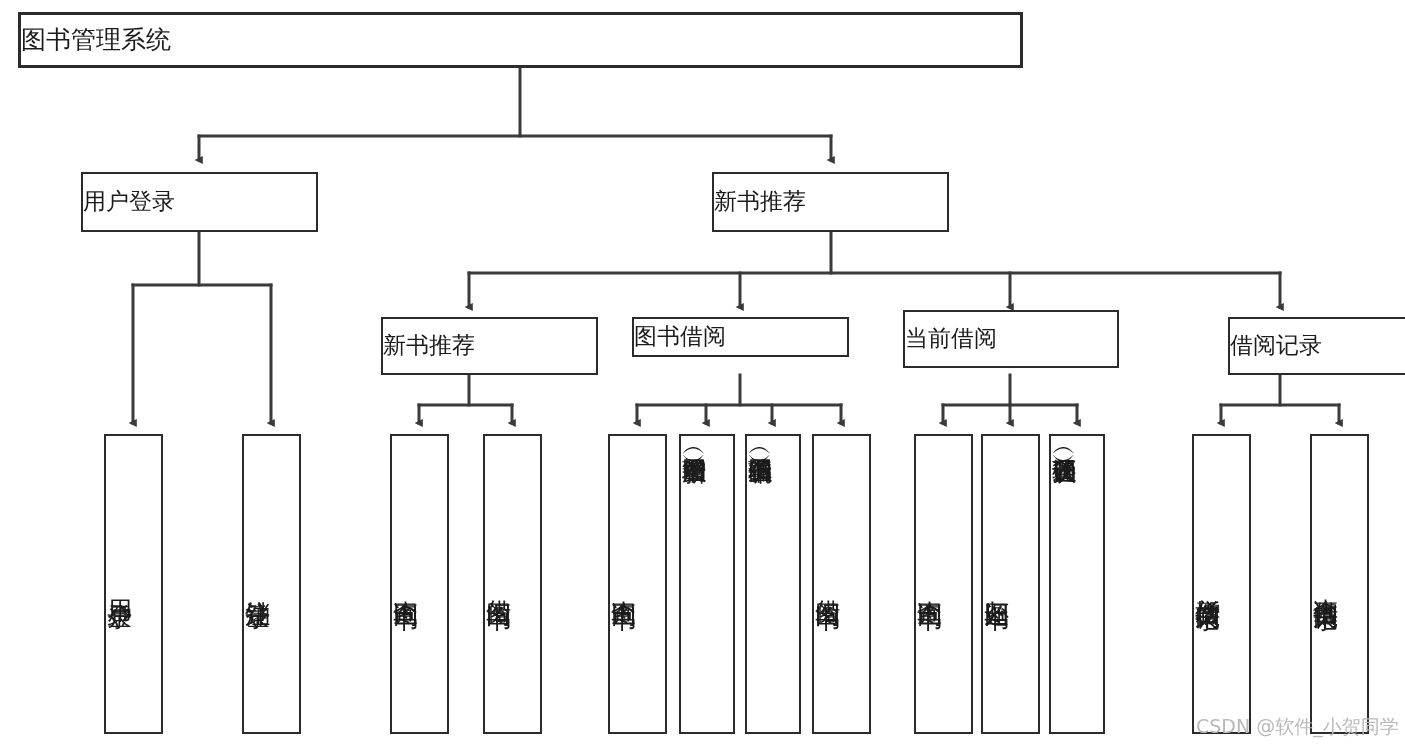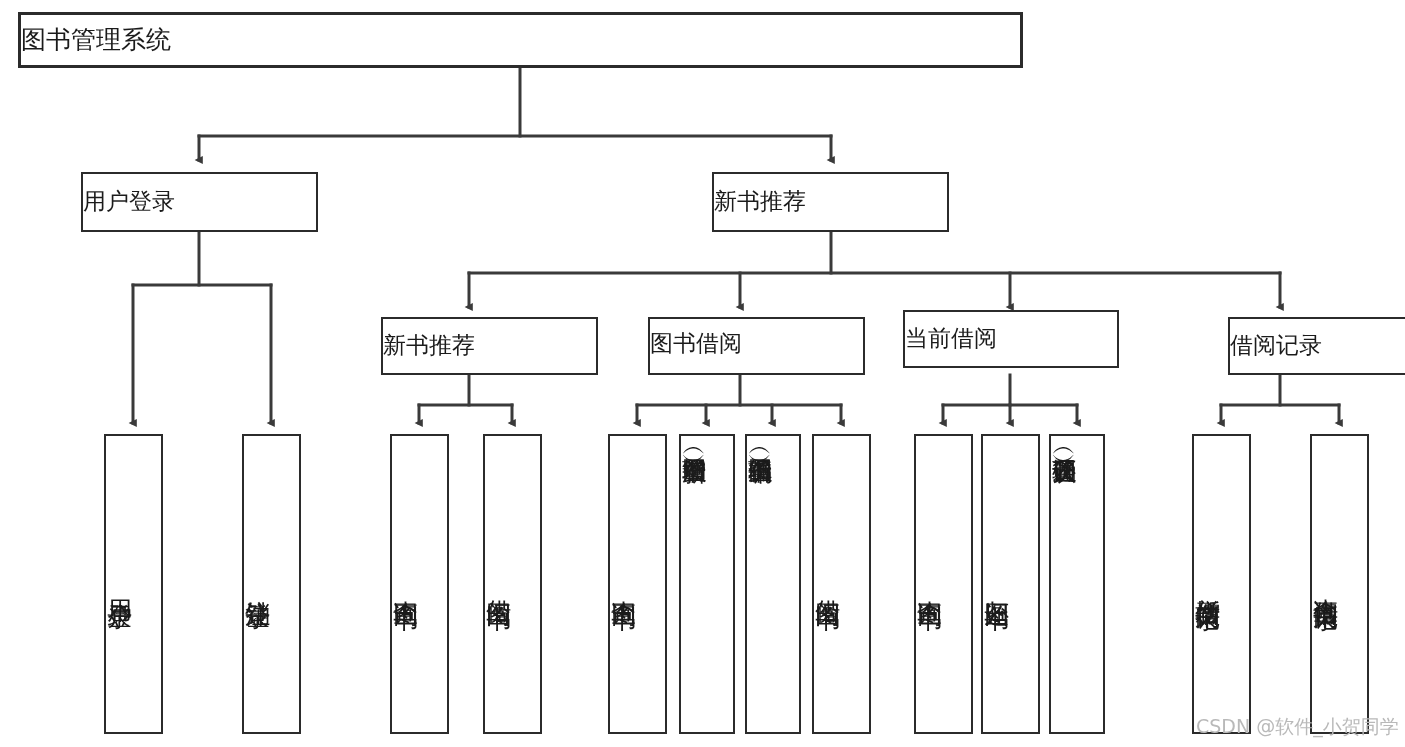--- a/index.html
+++ b/index.html
@@ -150,21 +150,21 @@
   </div>
 
   <div class="node mid" style="left:712px; top:172px; width:237px; height:60px;">
     <span class="lbl">新书推荐</span>
   </div>
 
   <div class="node mid" style="left:361px; top:317px; width:217px; height:58px;margin-left:20px;">
     <span class="lbl">新书推荐</span>
   </div>
 
-  <div class="node mid" style="left:648px; top:317px; width:217px; height:58px;font-family:Liberation Mono, monospace;">
+  <div class="node mid" style="left:632px; top:317px; width:217px; height:40px;">
     <span class="lbl">图书借阅</span>
   </div>
 
   <div class="node mid" style="left:903px; top:310px; width:216px; height:58px;">
     <span class="lbl">当前借阅</span>
   </div>
 
   <div class="node mid" style="left:1228px; top:317px; width:241px; height:58px;">
     <span class="lbl">借阅记录</span>
   </div>

